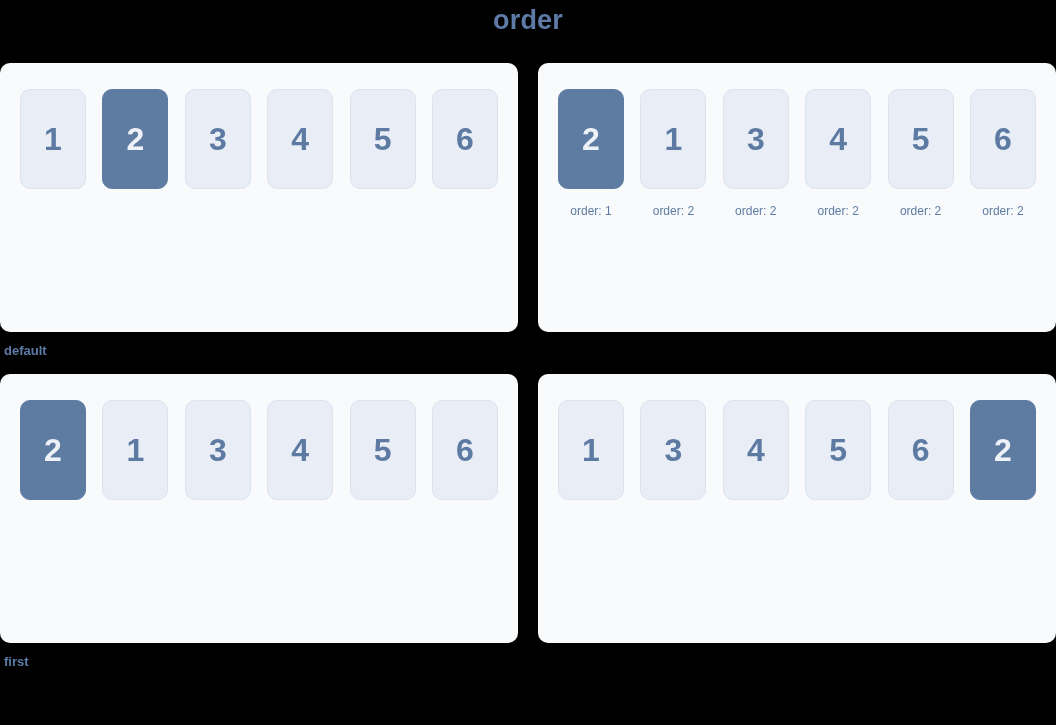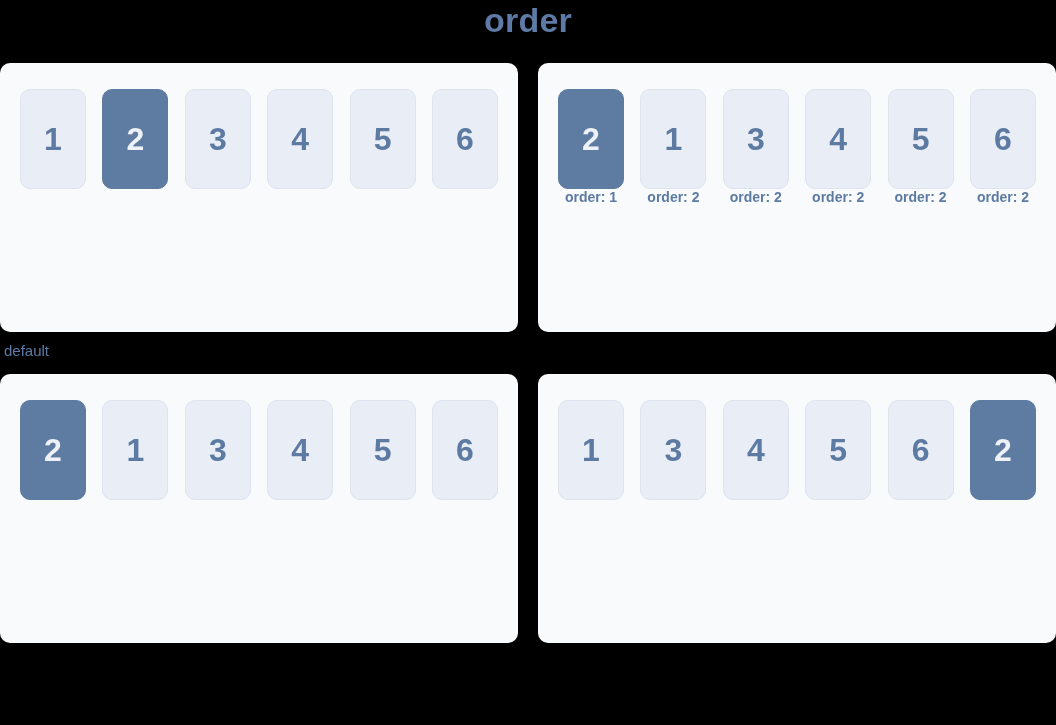--- a/index.html
+++ b/index.html
@@ -15,21 +15,21 @@
   *{margin:0;padding:0;box-sizing:border-box;}
   html,body{width:1056px;height:725px;overflow:hidden;}
   body{
     background:var(--bg);
     font-family:"Liberation Sans","DejaVu Sans",sans-serif;
   }
   .page-title{
     padding-top:6px;
     height:34px;
     text-align:center;
-    font-size:34px;
+    font-size:27px;
     line-height:28px;
     font-weight:700;
     color:var(--caption);
     letter-spacing:0.2px;
   }
   .grid{
     margin-top:29px;
     width:1056px;
     display:grid;
     grid-template-columns:518px 518px;
@@ -67,31 +67,32 @@
     font-size:32px;
     font-weight:600;
     color:var(--item-text);
   }
   .flex-item.highlight{
     background:var(--accent);
     border-color:var(--accent);
     color:var(--highlight-text);
   }
   .order-label{
-    font-size:14px;
-    font-weight:700;
+    margin-top:15px;
+    font-size:12px;
+    font-weight:400;
     color:var(--item-text);
     white-space:nowrap;
   }
   .caption{
     margin:9px 0 0 4px;
     height:19px;
-    font-size:15px;
+    font-size:13px;
     line-height:19px;
-    font-weight:400;
+    font-weight:700;
     color:var(--caption);
   }
 </style>
 </head>
 <body>
 
 <h1 class="page-title">order</h1>
 
 <div class="grid">
     <section class="cell">
@@ -165,20 +166,21 @@
             <div class="flex-item">4</div>
           </div>
           <div class="item-col">
             <div class="flex-item">5</div>
           </div>
           <div class="item-col">
             <div class="flex-item">6</div>
           </div>
         </div>
       </div>
+      <div class="caption">first</div>
     </section>
     <section class="cell">
       <div class="panel">
         <div class="items-row">
           <div class="item-col">
             <div class="flex-item">1</div>
           </div>
           <div class="item-col">
             <div class="flex-item">3</div>
           </div>

